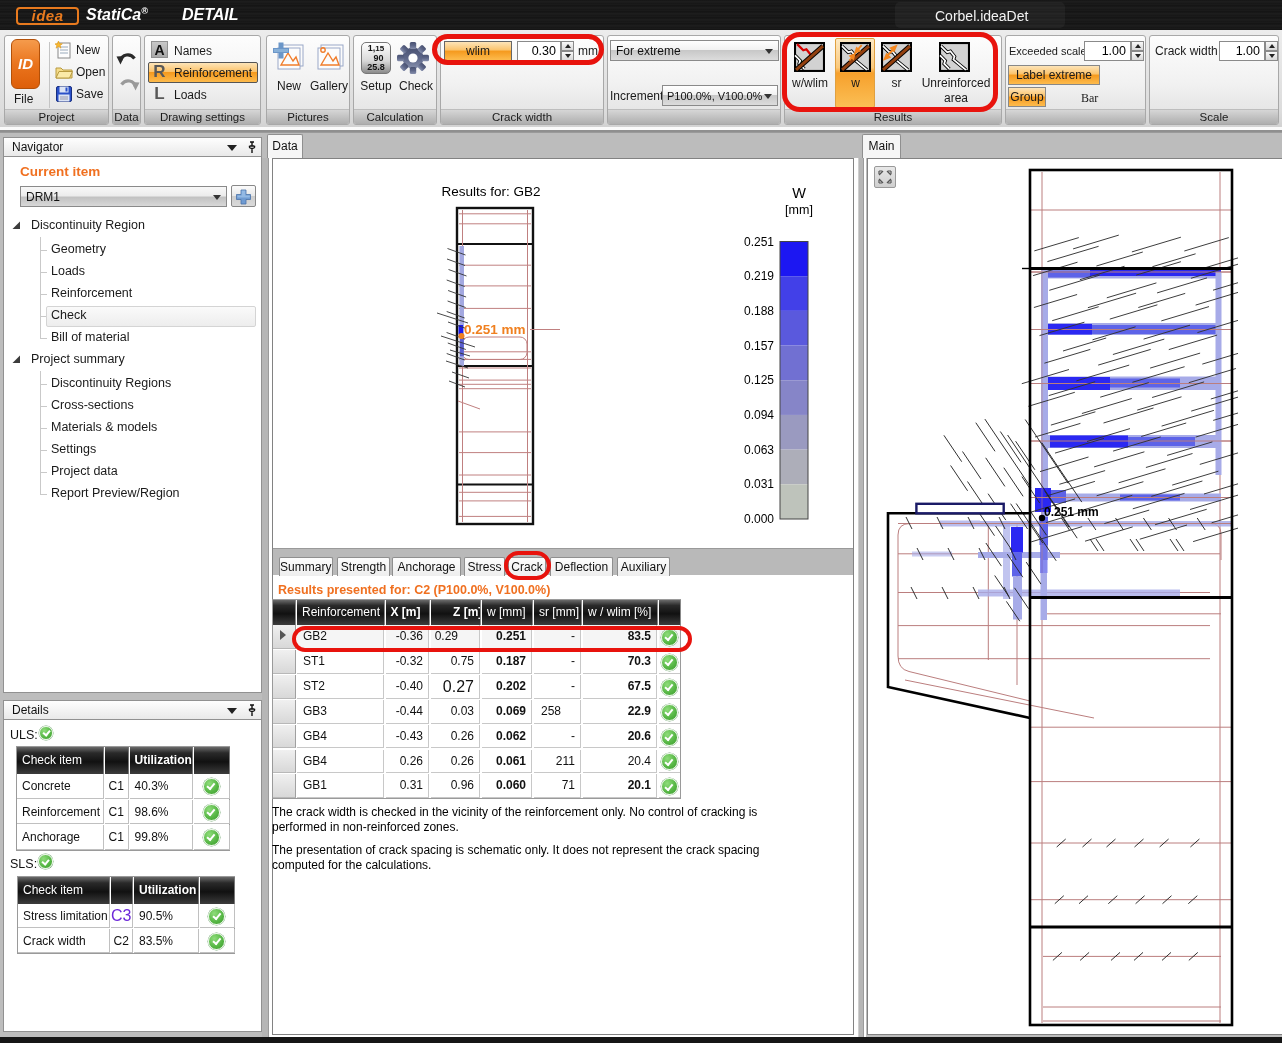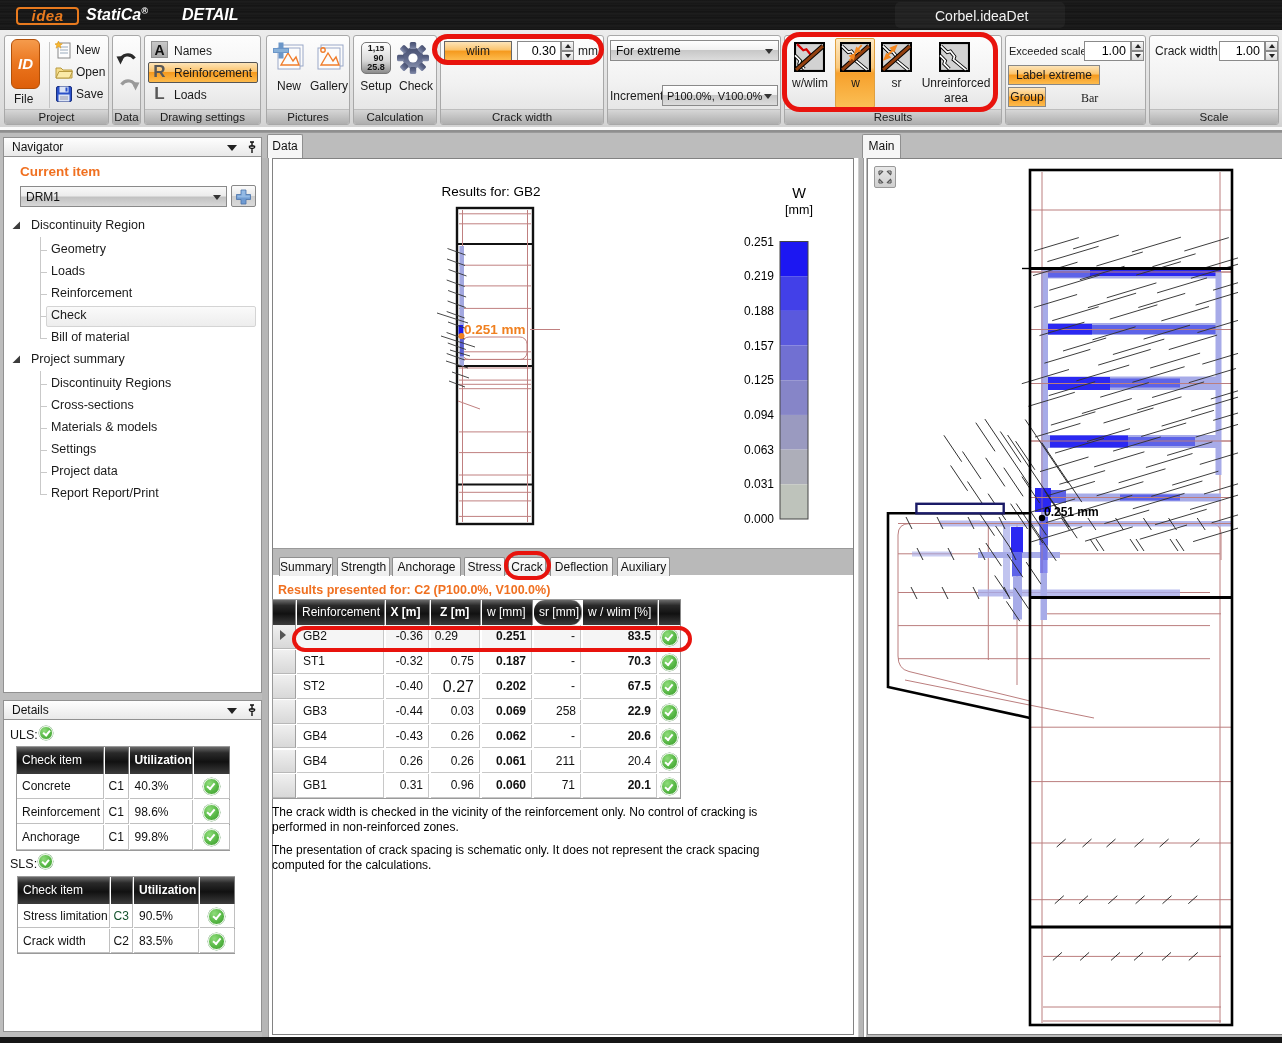--- a/index.html
+++ b/index.html
@@ -291,21 +291,21 @@
 <div class="titem tree" style="left:51px;top:264px;">Loads</div>
 <div class="titem tree" style="left:51px;top:286px;">Reinforcement</div>
 <div class="titem tree" style="left:51px;top:308px;">Check</div>
 <div class="titem tree" style="left:51px;top:330px;">Bill of material</div>
 <div class="titem tree" style="left:31px;top:351.5px;">Project summary</div>
 <div class="titem tree" style="left:51px;top:375.5px;">Discontinuity Regions</div>
 <div class="titem tree" style="left:51px;top:397.5px;">Cross-sections</div>
 <div class="titem tree" style="left:51px;top:419.5px;">Materials &amp; models</div>
 <div class="titem tree" style="left:51px;top:441.5px;">Settings</div>
 <div class="titem tree" style="left:51px;top:463.5px;">Project data</div>
-<div class="titem tree" style="left:51px;top:485.5px;">Report Report/Print</div>
+<div class="titem tree" style="left:51px;top:485.5px;">Report Preview/Region</div>
 <div class="pheader" style="left:3px;top:700px;width:259px;">Details</div>
 <div class="abs" style="left:227px;top:708px;width:0;height:0;border-left:5px solid transparent;border-right:5px solid transparent;border-top:6px solid #222;"></div>
 <svg class="abs" style="left:247px;top:704px" width="10" height="13" viewBox="0 0 10 13">
 <path d="M3 1 H7 M5 1 V5 M2.5 5 H7.5 M2.5 5 Q2 7.5 5 7.5 Q8 7.5 7.5 5 M5 7.5 V12" stroke="#111" stroke-width="1.4" fill="none"></path>
   </svg>
 <div class="pbody" style="left:3px;top:720px;width:259px;height:312px;"></div>
 <div class="abs" style="left:10px;top:728px;font-size:12.5px;color:#111;">ULS:</div>
 <div class="check" style="left:39px;top:725.5px;width:14px;height:14px;"></div>
 <div class="dgrid" style="left:16px;top:746px;width:214px;height:104.5px;"></div>
 <div class="gcell dhead" style="left:17px;top:747px;width:87px;height:27px;line-height:27px;padding-left:5px;border-right:1px solid #777;font-size:12px;">Check item</div>
@@ -328,21 +328,21 @@
 <div class="gcell" style="left:194px;top:825px;width:36px;height:24.5px;line-height:24.5px;padding-left:5px;color:#111;font-size:12px;border-right:1px solid #c0c0c0;border-bottom:1px solid #c0c0c0;"></div>
 <div class="check" style="left:203.0px;top:829.25px;width:17px;height:17px;"></div>
 <div class="abs" style="left:10px;top:857px;font-size:12.5px;color:#111;">SLS:</div>
 <div class="check" style="left:38px;top:854px;width:15px;height:15px;"></div>
 <div class="dgrid" style="left:17px;top:875.5px;width:218px;height:78.5px;"></div>
 <div class="gcell dhead" style="left:18px;top:876.5px;width:91.5px;height:27.0px;line-height:27.0px;padding-left:5px;border-right:1px solid #777;font-size:12px;">Check item</div>
 <div class="gcell dhead" style="left:110.5px;top:876.5px;width:22.5px;height:27.0px;line-height:27.0px;padding-left:5px;border-right:1px solid #777;font-size:12px;"></div>
 <div class="gcell dhead" style="left:134px;top:876.5px;width:64.5px;height:27.0px;line-height:27.0px;padding-left:5px;font-weight:bold;border-right:1px solid #777;font-size:12px;">Utilization</div>
 <div class="gcell dhead" style="left:199.5px;top:876.5px;width:35.5px;height:27.0px;line-height:27.0px;padding-left:5px;border-right:1px solid #777;font-size:12px;"></div>
 <div class="gcell" style="left:18px;top:903.5px;width:91.5px;height:24.0px;line-height:24.0px;padding-left:5px;color:#111;font-size:12px;border-right:1px solid #c0c0c0;border-bottom:1px solid #c0c0c0;">Stress limitation</div>
-<div class="gcell" style="left:110.5px;top:903.5px;width:22.5px;height:24.0px;line-height:24.0px;text-align:center;color:#14532d;font-size:12px;border-right:1px solid #c0c0c0;border-bottom:1px solid #c0c0c0;">C3</div>
+<div class="gcell" style="left:110.5px;top:903.5px;width:22.5px;height:24.0px;line-height:24.0px;text-align:center;color:#6d28d9;font-size:16px;border-right:1px solid #c0c0c0;border-bottom:1px solid #c0c0c0;">C3</div>
 <div class="gcell" style="left:134px;top:903.5px;width:64.5px;height:24.0px;line-height:24.0px;padding-left:5px;color:#111;font-size:12px;border-right:1px solid #c0c0c0;border-bottom:1px solid #c0c0c0;">90.5%</div>
 <div class="gcell" style="left:199.5px;top:903.5px;width:35.5px;height:24.0px;line-height:24.0px;padding-left:5px;color:#111;font-size:12px;border-right:1px solid #c0c0c0;border-bottom:1px solid #c0c0c0;"></div>
 <div class="check" style="left:208.25px;top:907.5px;width:17px;height:17px;"></div>
 <div class="gcell" style="left:18px;top:928.5px;width:91.5px;height:24.5px;line-height:24.5px;padding-left:5px;color:#111;font-size:12px;border-right:1px solid #c0c0c0;border-bottom:1px solid #c0c0c0;">Crack width</div>
 <div class="gcell" style="left:110.5px;top:928.5px;width:22.5px;height:24.5px;line-height:24.5px;text-align:center;color:#111;font-size:12px;border-right:1px solid #c0c0c0;border-bottom:1px solid #c0c0c0;">C2</div>
 <div class="gcell" style="left:134px;top:928.5px;width:64.5px;height:24.5px;line-height:24.5px;padding-left:5px;color:#111;font-size:12px;border-right:1px solid #c0c0c0;border-bottom:1px solid #c0c0c0;">83.5%</div>
 <div class="gcell" style="left:199.5px;top:928.5px;width:35.5px;height:24.5px;line-height:24.5px;padding-left:5px;color:#111;font-size:12px;border-right:1px solid #c0c0c0;border-bottom:1px solid #c0c0c0;"></div>
 <div class="check" style="left:208.25px;top:932.75px;width:17px;height:17px;"></div>
 <div class="abs" style="left:262px;top:133px;width:596px;height:25px;background:#bcbcbc;"></div>
 <div class="tab" style="left:267px;top:134px;width:36px;">Data</div>
@@ -428,23 +428,23 @@
 <div class="tab" style="left:464px;top:557px;width:41px;height:19px;line-height:18px;background:linear-gradient(180deg,#fcfcfc,#eee);">Stress</div>
 <div class="tab" style="left:508px;top:557px;width:38px;height:19px;line-height:18px;background:linear-gradient(180deg,#fcfcfc,#eee);">Crack</div>
 <div class="tab" style="left:550px;top:557px;width:63px;height:19px;line-height:18px;background:linear-gradient(180deg,#fcfcfc,#eee);">Deflection</div>
 <div class="tab" style="left:617px;top:557px;width:53px;height:19px;line-height:18px;background:linear-gradient(180deg,#fcfcfc,#eee);">Auxiliary</div>
 <div class="redann" style="left:504px;top:551px;width:47px;height:29px;border-radius:15px;border-width:4px;"></div>
 <div class="abs" style="left:278px;top:583px;font-size:12.5px;font-weight:bold;color:#f07020;">Results presented for: C2 (P100.0%, V100.0%)</div>
 <div class="dgrid" style="left:271.5px;top:598.5px;width:409.5px;height:200.8px;"></div>
 <div class="gcell dhead" style="left:272.5px;top:599.5px;width:23.5px;height:25.5px;line-height:25.5px;padding-left:5px;border-right:1px solid #888;font-size:12px;"></div>
 <div class="gcell dhead" style="left:297px;top:599.5px;width:87.5px;height:25.5px;line-height:25.5px;padding-left:5px;border-right:1px solid #888;font-size:12px;">Reinforcement</div>
 <div class="gcell dhead" style="left:385.5px;top:599.5px;width:44.5px;height:25.5px;line-height:25.5px;padding-left:5px;font-weight:bold;border-right:1px solid #888;font-size:12px;">X [m]</div>
-<div class="gcell dhead" style="left:431px;top:599.5px;width:50px;height:25.5px;line-height:25.5px;padding-left:9px;font-weight:bold;border-right:1px solid #888;font-size:12px;">Z [m]</div>
+<div class="gcell dhead" style="left:431px;top:599.5px;width:50px;height:25.5px;line-height:25.5px;padding-left:22px;font-weight:bold;border-right:1px solid #888;font-size:12px;">Z [m]</div>
 <div class="gcell dhead" style="left:482px;top:599.5px;width:51px;height:25.5px;line-height:25.5px;padding-left:5px;border-right:1px solid #888;font-size:12px;">w [mm]</div>
-<div class="gcell dhead" style="left:534px;top:599.5px;width:48px;height:25.5px;line-height:25.5px;padding-left:5px;border-right:1px solid #888;font-size:12px;border-radius:11px;">sr [mm]</div>
+<div class="gcell dhead" style="left:534px;top:599.5px;width:48px;height:25.5px;line-height:25.5px;padding-left:5px;border-right:1px solid #888;font-size:12px;">sr [mm]</div>
 <div class="gcell dhead" style="left:583px;top:599.5px;width:75px;height:25.5px;line-height:25.5px;padding-left:5px;border-right:1px solid #888;font-size:12px;">w / wlim [%]</div>
 <div class="gcell dhead" style="left:659px;top:599.5px;width:22px;height:25.5px;line-height:25.5px;padding-left:5px;border-right:1px solid #888;font-size:12px;"></div>
 <div class="gcell rowhdr" style="left:272.5px;top:625.0px;width:23.5px;height:23.9px;border-bottom:1px solid #b8b8b8;"></div>
 <div class="abs" style="left:279.5px;top:630.0px;width:0;height:0;border-top:5px solid transparent;border-bottom:5px solid transparent;border-left:6px solid #555;"></div>
 <div class="gcell" style="left:297px;top:625.0px;width:86.5px;height:23.9px;line-height:23.9px;padding-left:6px;background:#f5f5f5;color:#111;border-right:1px solid #c8c8c8;border-bottom:1px solid #c8c8c8;font-size:12px;">GB2</div>
 <div class="gcell" style="left:385.5px;top:625.0px;width:43.5px;height:23.9px;line-height:23.9px;text-align:right;padding-right:5px;background:#f5f5f5;color:#111;border-right:1px solid #c8c8c8;border-bottom:1px solid #c8c8c8;font-size:12px;">-0.36</div>
 <div class="gcell" style="left:431px;top:625.0px;width:49px;height:23.9px;line-height:23.9px;text-align:right;padding-right:21px;background:#f5f5f5;color:#111;border-right:1px solid #c8c8c8;border-bottom:1px solid #c8c8c8;font-size:12px;">0.29</div>
 <div class="gcell" style="left:482px;top:625.0px;width:50px;height:23.9px;line-height:23.9px;text-align:right;padding-right:5px;font-weight:bold;background:#f5f5f5;color:#111;border-right:1px solid #c8c8c8;border-bottom:1px solid #c8c8c8;font-size:12px;">0.251</div>
 <div class="gcell" style="left:534px;top:625.0px;width:47px;height:23.9px;line-height:23.9px;text-align:right;padding-right:5px;background:#f5f5f5;color:#111;border-right:1px solid #c8c8c8;border-bottom:1px solid #c8c8c8;font-size:12px;">-</div>
 <div class="gcell" style="left:583px;top:625.0px;width:74px;height:23.9px;line-height:23.9px;text-align:right;padding-right:5px;font-weight:bold;background:#f5f5f5;color:#111;border-right:1px solid #c8c8c8;border-bottom:1px solid #c8c8c8;font-size:12px;">83.5</div>
@@ -466,21 +466,21 @@
 <div class="gcell" style="left:482px;top:674.8px;width:50px;height:23.9px;line-height:23.9px;text-align:right;padding-right:5px;font-weight:bold;color:#111;border-right:1px solid #c8c8c8;border-bottom:1px solid #c8c8c8;font-size:12px;">0.202</div>
 <div class="gcell" style="left:534px;top:674.8px;width:47px;height:23.9px;line-height:23.9px;text-align:right;padding-right:5px;color:#111;border-right:1px solid #c8c8c8;border-bottom:1px solid #c8c8c8;font-size:12px;">-</div>
 <div class="gcell" style="left:583px;top:674.8px;width:74px;height:23.9px;line-height:23.9px;text-align:right;padding-right:5px;font-weight:bold;color:#111;border-right:1px solid #c8c8c8;border-bottom:1px solid #c8c8c8;font-size:12px;">67.5</div>
 <div class="gcell" style="left:659px;top:674.8px;width:21px;height:23.9px;border-bottom:1px solid #c8c8c8;"></div>
 <div class="check" style="left:661.0px;top:678.75px;width:17px;height:17px;"></div>
 <div class="gcell rowhdr" style="left:272.5px;top:699.7px;width:23.5px;height:23.9px;border-bottom:1px solid #b8b8b8;"></div>
 <div class="gcell" style="left:297px;top:699.7px;width:86.5px;height:23.9px;line-height:23.9px;padding-left:6px;color:#111;border-right:1px solid #c8c8c8;border-bottom:1px solid #c8c8c8;font-size:12px;">GB3</div>
 <div class="gcell" style="left:385.5px;top:699.7px;width:43.5px;height:23.9px;line-height:23.9px;text-align:right;padding-right:5px;color:#111;border-right:1px solid #c8c8c8;border-bottom:1px solid #c8c8c8;font-size:12px;">-0.44</div>
 <div class="gcell" style="left:431px;top:699.7px;width:49px;height:23.9px;line-height:23.9px;text-align:right;padding-right:5px;color:#111;border-right:1px solid #c8c8c8;border-bottom:1px solid #c8c8c8;font-size:12px;">0.03</div>
 <div class="gcell" style="left:482px;top:699.7px;width:50px;height:23.9px;line-height:23.9px;text-align:right;padding-right:5px;font-weight:bold;color:#111;border-right:1px solid #c8c8c8;border-bottom:1px solid #c8c8c8;font-size:12px;">0.069</div>
-<div class="gcell" style="left:534px;top:699.7px;width:47px;height:23.9px;line-height:23.9px;text-align:right;padding-right:4px;color:#111;border-right:1px solid #c8c8c8;border-bottom:1px solid #c8c8c8;font-size:12px;">258</div>
+<div class="gcell" style="left:534px;top:699.7px;width:47px;height:23.9px;line-height:23.9px;text-align:right;padding-right:19px;color:#111;border-right:1px solid #c8c8c8;border-bottom:1px solid #c8c8c8;font-size:12px;">258</div>
 <div class="gcell" style="left:583px;top:699.7px;width:74px;height:23.9px;line-height:23.9px;text-align:right;padding-right:5px;font-weight:bold;color:#111;border-right:1px solid #c8c8c8;border-bottom:1px solid #c8c8c8;font-size:12px;">22.9</div>
 <div class="gcell" style="left:659px;top:699.7px;width:21px;height:23.9px;border-bottom:1px solid #c8c8c8;"></div>
 <div class="check" style="left:661.0px;top:703.6500000000001px;width:17px;height:17px;"></div>
 <div class="gcell rowhdr" style="left:272.5px;top:724.6px;width:23.5px;height:23.9px;border-bottom:1px solid #b8b8b8;"></div>
 <div class="gcell" style="left:297px;top:724.6px;width:86.5px;height:23.9px;line-height:23.9px;padding-left:6px;color:#111;border-right:1px solid #c8c8c8;border-bottom:1px solid #c8c8c8;font-size:12px;">GB4</div>
 <div class="gcell" style="left:385.5px;top:724.6px;width:43.5px;height:23.9px;line-height:23.9px;text-align:right;padding-right:5px;color:#111;border-right:1px solid #c8c8c8;border-bottom:1px solid #c8c8c8;font-size:12px;">-0.43</div>
 <div class="gcell" style="left:431px;top:724.6px;width:49px;height:23.9px;line-height:23.9px;text-align:right;padding-right:5px;color:#111;border-right:1px solid #c8c8c8;border-bottom:1px solid #c8c8c8;font-size:12px;">0.26</div>
 <div class="gcell" style="left:482px;top:724.6px;width:50px;height:23.9px;line-height:23.9px;text-align:right;padding-right:5px;font-weight:bold;color:#111;border-right:1px solid #c8c8c8;border-bottom:1px solid #c8c8c8;font-size:12px;">0.062</div>
 <div class="gcell" style="left:534px;top:724.6px;width:47px;height:23.9px;line-height:23.9px;text-align:right;padding-right:5px;color:#111;border-right:1px solid #c8c8c8;border-bottom:1px solid #c8c8c8;font-size:12px;">-</div>
 <div class="gcell" style="left:583px;top:724.6px;width:74px;height:23.9px;line-height:23.9px;text-align:right;padding-right:5px;font-weight:bold;color:#111;border-right:1px solid #c8c8c8;border-bottom:1px solid #c8c8c8;font-size:12px;">20.6</div>

